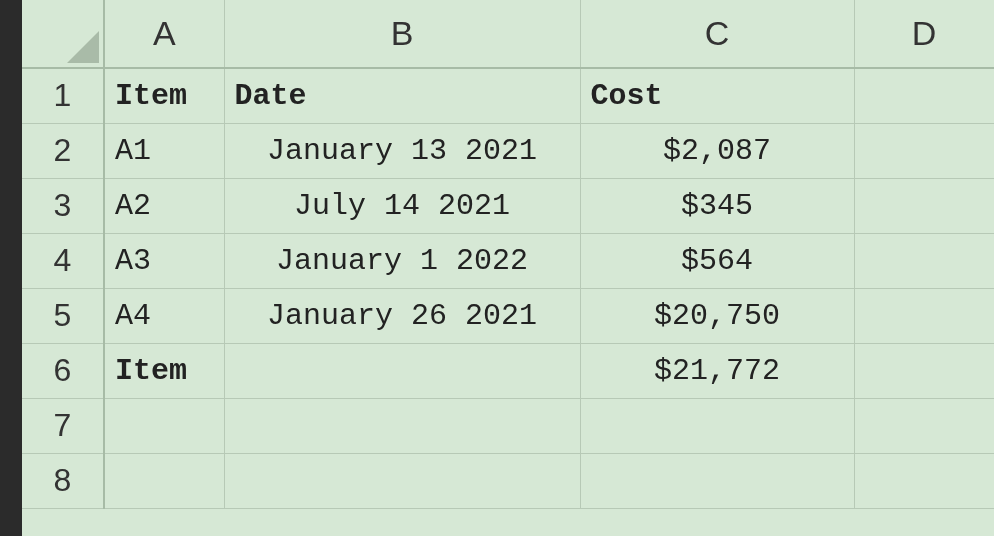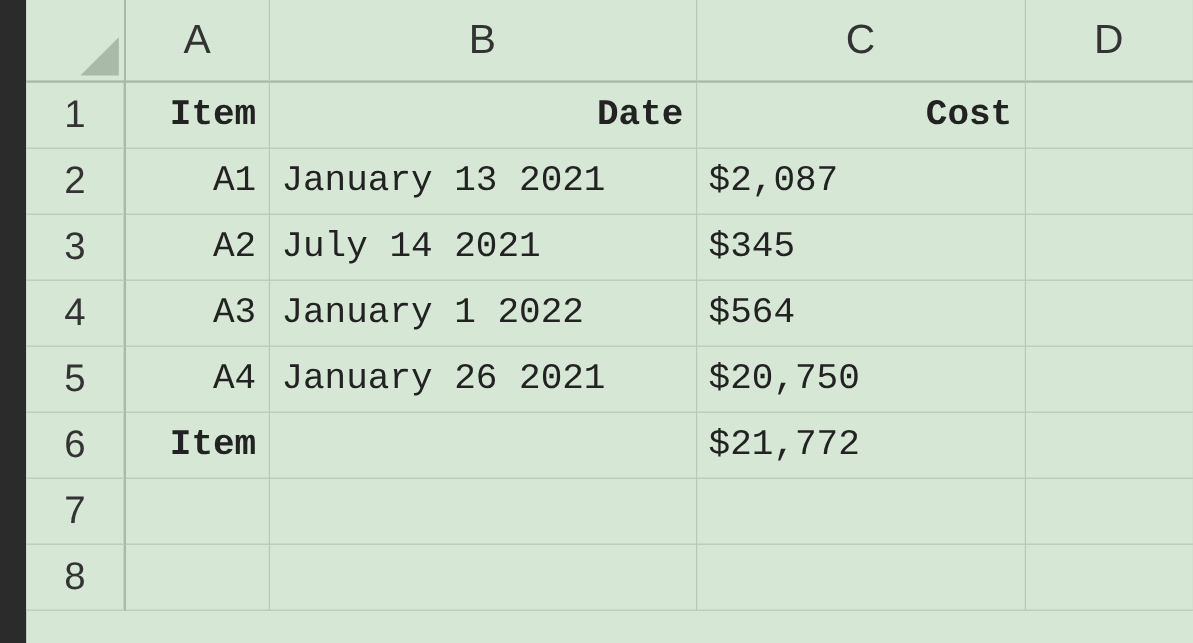--- a/index.html
+++ b/index.html
@@ -80,22 +80,22 @@
   }
 
   
   td.cell {
     background: #d6e8d5;
     border-right: 1px solid #b7c9b6;
     border-bottom: 1px solid #b7c9b6;
     white-space: nowrap;
   }
   .bold { font-weight: bold; }
-  .ralign { text-align: left; }
-  .lalign { text-align: right; }
+  .ralign { text-align: center; }
+  .lalign { text-align: left; }
 
   
   .leftstrip {
     position: absolute;
     left: 0; top: 0; width: 22px; height: 536px;
     background: #2b2b2b;
   }
 </style>
 </head>
 <body>

